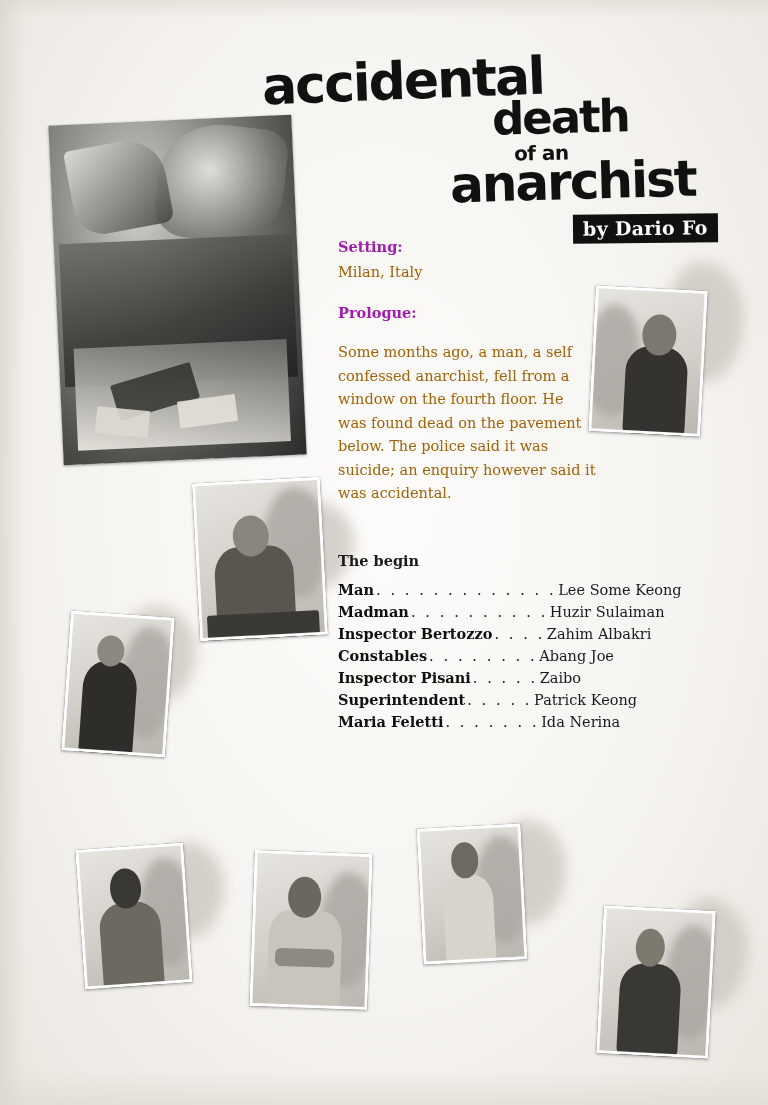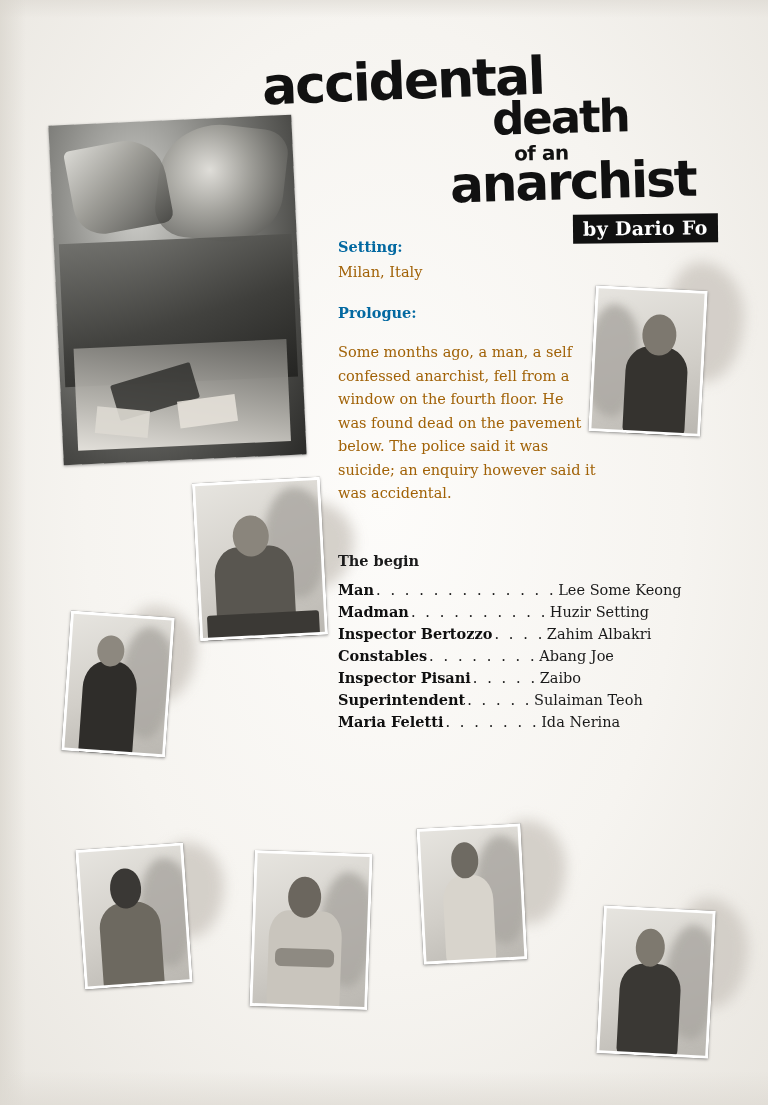--- a/index.html
+++ b/index.html
@@ -103,21 +103,21 @@
     position: absolute;
     left: 338px;
     top: 238px;
     width: 366px;
   }
   .section-head {
     font-family: "DejaVu Serif", serif;
     font-weight: bold;
     font-size: 14.5px;
     margin: 0 0 6px 0;
-    color: #0369a1;
+    color: #a21caf;
   }
   .body-text {
     font-family: "DejaVu Serif", serif;
     font-size: 14.5px;
     line-height: 1.62;
     margin: 0;
     color: #a16207;
   }
   .gap-sm { height: 14px; }
   .gap-md { height: 20px; }
@@ -373,41 +373,41 @@
     <p id="cast-head">The begin</p>
     <div id="cast-list">
         <div class="cast-row">
           <span class="cast-role">Man</span>
           <span class="cast-dots">. . . . . . . . . . . . .</span>
           <span class="cast-actor">Lee Some Keong</span>
         </div>
         <div class="cast-row">
           <span class="cast-role">Madman</span>
           <span class="cast-dots">. . . . . . . . . .</span>
-          <span class="cast-actor">Huzir Setting</span>
+          <span class="cast-actor">Huzir Sulaiman</span>
         </div>
         <div class="cast-row">
           <span class="cast-role">Inspector Bertozzo</span>
           <span class="cast-dots">. . . .</span>
           <span class="cast-actor">Zahim Albakri</span>
         </div>
         <div class="cast-row">
           <span class="cast-role">Constables</span>
           <span class="cast-dots">. . . . . . . .</span>
           <span class="cast-actor">Abang Joe</span>
         </div>
         <div class="cast-row">
           <span class="cast-role">Inspector Pisani</span>
           <span class="cast-dots">. . . . .</span>
           <span class="cast-actor">Zaibo</span>
         </div>
         <div class="cast-row">
           <span class="cast-role">Superintendent</span>
           <span class="cast-dots">. . . . .</span>
-          <span class="cast-actor">Sulaiman Teoh</span>
+          <span class="cast-actor">Patrick Keong</span>
         </div>
         <div class="cast-row">
           <span class="cast-role">Maria Feletti</span>
           <span class="cast-dots">. . . . . . .</span>
           <span class="cast-actor">Ida Nerina</span>
         </div>
       </div>
   </div>
 </div>
 

